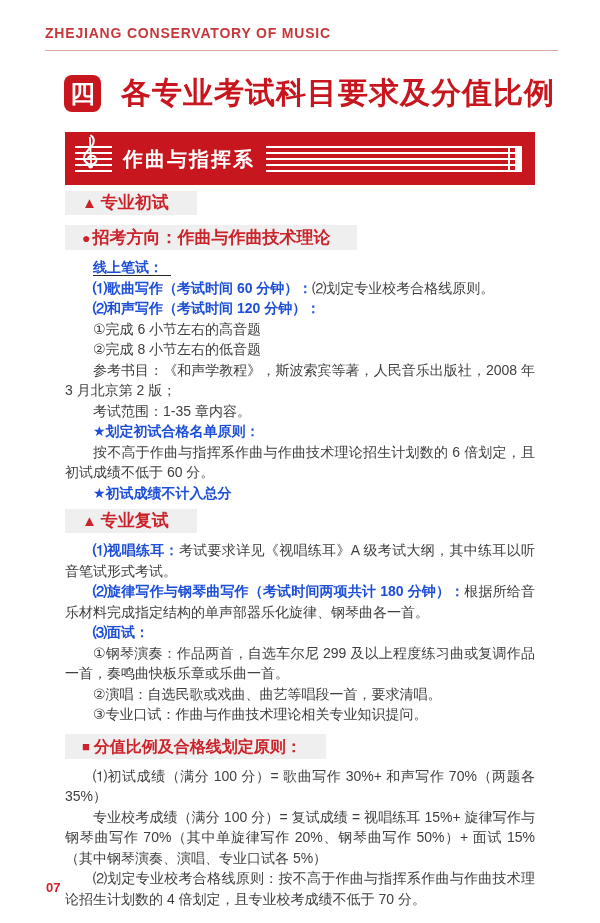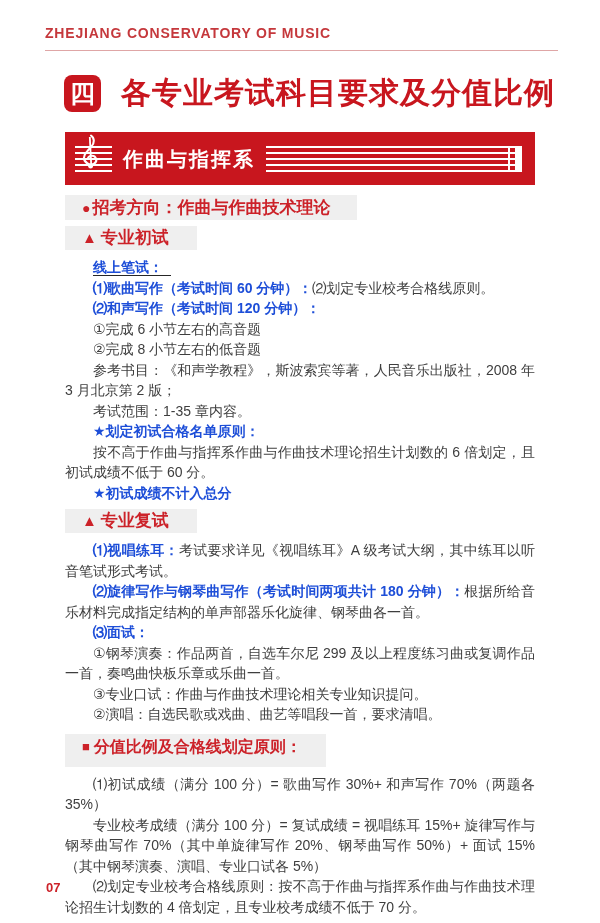--- a/index.html
+++ b/index.html
@@ -34,21 +34,21 @@
   .barline.thin{width:2px;right:25px;}
   .barline.thick{width:7px;right:13px;}
   
   .gbar{display:inline-block;background:#efefef;margin-left:65px;color:#cc2229;
         font-weight:bold;white-space:nowrap;}
   .direction-bar{margin-top:10px;font-size:17px;line-height:25px;height:25px;
                  padding:0 27px 0 17px;}
   .sub-bar{margin-top:6px;font-size:17px;line-height:24px;height:24px;
            padding:0 28px 0 17px;}
   .ratio-bar{margin-top:9px;font-size:16px;line-height:25px;height:25px;
-             padding:0 24px 8px 17px;}
+             padding:0 24px 0 17px;}
   .marker{margin-right:2px;font-size:14px;}
   .tri{font-size:15px;margin-right:4px;}
   .sq{font-size:13px;margin-right:4px;position:relative;top:-1px;}
   
   .text{margin:7px 65px 0 65px;font-size:14px;line-height:20.5px;color:#3e3e3e;
         text-align:justify;}
   .text p{margin:0;text-indent:2em;}
   .b{font-weight:bold;color:#1d4ed8;}
   .ul{border-bottom:1.5px solid #262626;padding-right:8px;}
   .footer-num{position:absolute;left:46px;top:880px;color:#cc2229;
@@ -73,25 +73,25 @@
       <path d="M13 1.5 C 16.5 4, 17 9, 13 13 L 9.5 17 C 5 21.5, 4.5 26.5, 9.5 29.5 C 14.5 32.5, 19.5 28.5, 18 24.5 C 16.5 20.5, 11 21, 9.8 24.5" fill="none" stroke="#ffffff" stroke-width="2.1" stroke-linecap="round"></path>
       <line x1="11.8" y1="3" x2="13.2" y2="30.5" stroke="#ffffff" stroke-width="1.8"></line>
       <circle cx="12.6" cy="32.2" r="2.4" fill="#ffffff"></circle>
     </svg>
     <span class="dept">作曲与指挥系</span>
     <span class="barline thin"></span>
     <span class="barline thick"></span>
   </div>
 
   <div>
-    <div class="gbar direction-bar"><span class="marker">●</span><span>招考方向：作曲与作曲技术理论</span></div>
+    <div class="gbar sub-bar"><span class="tri">▲</span><span>专业初试</span></div>
   </div>
 
   <div>
-    <div class="gbar sub-bar"><span class="tri">▲</span><span>专业初试</span></div>
+    <div class="gbar direction-bar"><span class="marker">●</span><span>招考方向：作曲与作曲技术理论</span></div>
   </div>
 
   <div class="text">
     <p><span class="b ul">线上笔试：</span></p>
     <p><span class="b">⑴歌曲写作（考试时间 60 分钟）：</span><span>⑵划定专业校考合格线原则。</span></p>
     <p><span class="b">⑵和声写作（考试时间 120 分钟）：</span></p>
     <p>①完成 6 小节左右的高音题</p>
     <p>②完成 8 小节左右的低音题</p>
     <p>参考书目：《和声学教程》，斯波索宾等著，人民音乐出版社，2008 年 3 月北京第 2 版；</p>
     <p>考试范围：1-35 章内容。</p>
@@ -102,22 +102,22 @@
 
   <div>
     <div class="gbar sub-bar"><span class="tri">▲</span><span>专业复试</span></div>
   </div>
 
   <div class="text">
     <p><span class="b">⑴视唱练耳：</span><span>考试要求详见《视唱练耳》A 级考试大纲，其中练耳以听音笔试形式考试。</span></p>
     <p><span class="b">⑵旋律写作与钢琴曲写作（考试时间两项共计 180 分钟）：</span><span>根据所给音乐材料完成指定结构的单声部器乐化旋律、钢琴曲各一首。</span></p>
     <p><span class="b">⑶面试：</span></p>
     <p>①钢琴演奏：作品两首，自选车尔尼 299 及以上程度练习曲或复调作品一首，奏鸣曲快板乐章或乐曲一首。</p>
+    <p>②演唱：自选民歌或戏曲、曲艺等唱段一首，要求清唱。</p>
     <p>③专业口试：作曲与作曲技术理论相关专业知识提问。</p>
-    <p>②演唱：自选民歌或戏曲、曲艺等唱段一首，要求清唱。</p>
   </div>
 
   <div>
     <div class="gbar ratio-bar"><span class="sq">■</span><span>分值比例及合格线划定原则：</span></div>
   </div>
 
   <div class="text">
     <p>⑴初试成绩（满分 100 分）= 歌曲写作 30%+ 和声写作 70%（两题各 35%）</p>
     <p>专业校考成绩（满分 100 分）= 复试成绩 = 视唱练耳 15%+ 旋律写作与钢琴曲写作 70%（其中单旋律写作 20%、钢琴曲写作 50%）+ 面试 15%（其中钢琴演奏、演唱、专业口试各 5%）</p>
     <p>⑵划定专业校考合格线原则：按不高于作曲与指挥系作曲与作曲技术理论招生计划数的 4 倍划定，且专业校考成绩不低于 70 分。</p>

